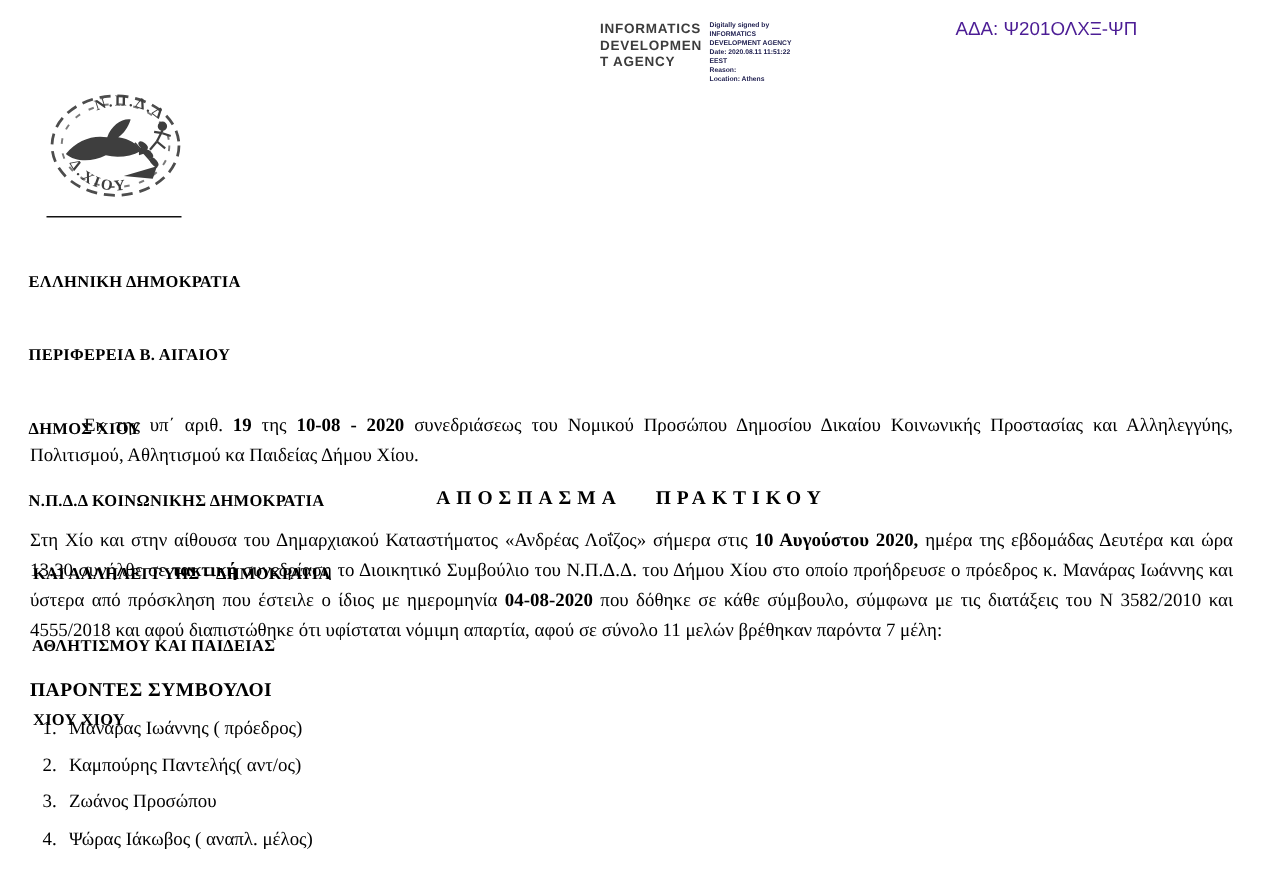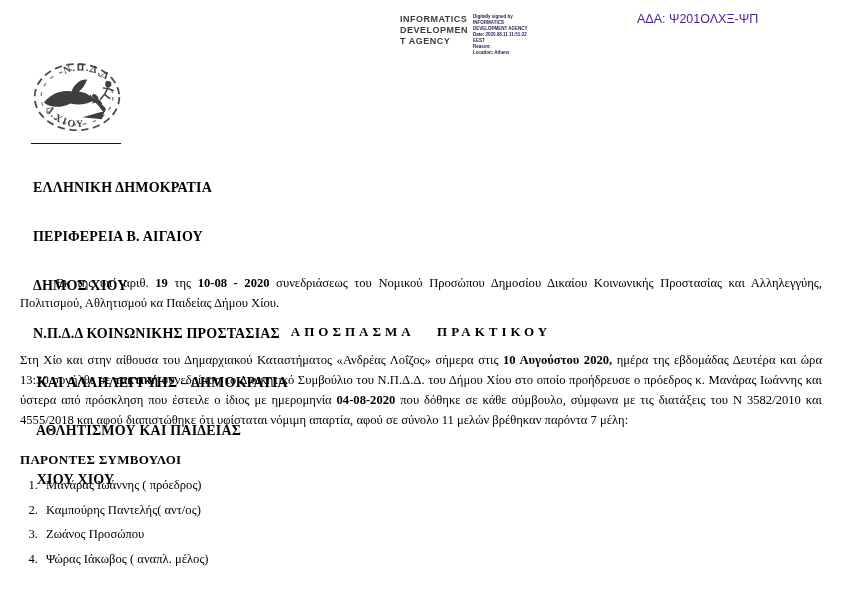--- a/index.html
+++ b/index.html
@@ -37,22 +37,22 @@
   }
 
   
   .logo-wrap { position: absolute; left: 31px; top: 60px; width: 92px; }
   .logo-underline {
     margin-top: 3px; width: 90px; border-bottom: 1.6px solid #111;
   }
 
   
   .header-block {
-    position: absolute; left: 33px; top: 148px;
-    font-weight: bold; font-size: 14px; line-height: 16.2px;
+    position: absolute; left: 19px; top: 148px;
+    font-weight: bold; font-size: 11px; line-height: 16.2px;
     white-space: pre; letter-spacing: .2px;
   }
 
   
   .content { position: absolute; left: 20px; right: 20px; top: 274px; font-size: 12.6px; }
   .para { text-align: justify; line-height: 19.5px; margin: 0; }
   .intro { text-indent: 36px; }
   .bold { font-weight: bold; }
   .section-title {
     text-align: center; font-weight: bold; font-size: 13px;
@@ -133,21 +133,21 @@
       <textPath href="#arcBot" startOffset="12%">Δ.ΧΙΟΥ</textPath>
     </text>
   </svg>
   <div class="logo-underline"></div>
 </div>
 
 <div class="header-block">
   <div>ΕΛΛΗΝΙΚΗ ΔΗΜΟΚΡΑΤΙΑ</div>
   <div>ΠΕΡΙΦΕΡΕΙΑ Β. ΑΙΓΑΙΟΥ</div>
   <div>ΔΗΜΟΣ ΧΙΟΥ</div>
-  <div>Ν.Π.Δ.Δ ΚΟΙΝΩΝΙΚΗΣ ΠΡΟΣΤΑΣΙΑΣ</div>
+  <div>Ν.Π.Δ.Δ ΚΟΙΝΩΝΙΚΗΣ ΔΗΜΟΚΡΑΤΙΑ</div>
   <div> ΚΑΙ ΑΛΛΗΛΕΓΓΥΗΣ – ΔΗΜΟΚΡΑΤΙΑ</div>
   <div> ΑΘΛΗΤΙΣΜΟΥ ΚΑΙ ΠΑΙΔΕΙΑΣ</div>
   <div> ΧΙΟΥ ΧΙΟΥ</div>
 </div>
 
 <div class="content">
 
   <p class="para intro"><span>Εκ της υπ΄ αριθ. </span><span class="bold">19</span><span> της </span><span class="bold">10-08 - 2020</span><span> συνεδριάσεως του Νομικού Προσώπου Δημοσίου Δικαίου Κοινωνικής Προστασίας και Αλληλεγγύης, Πολιτισμού, Αθλητισμού κα Παιδείας Δήμου Χίου.</span></p>
 
   <div class="section-title">ΑΠΟΣΠΑΣΜΑ ΠΡΑΚΤΙΚΟΥ</div>

